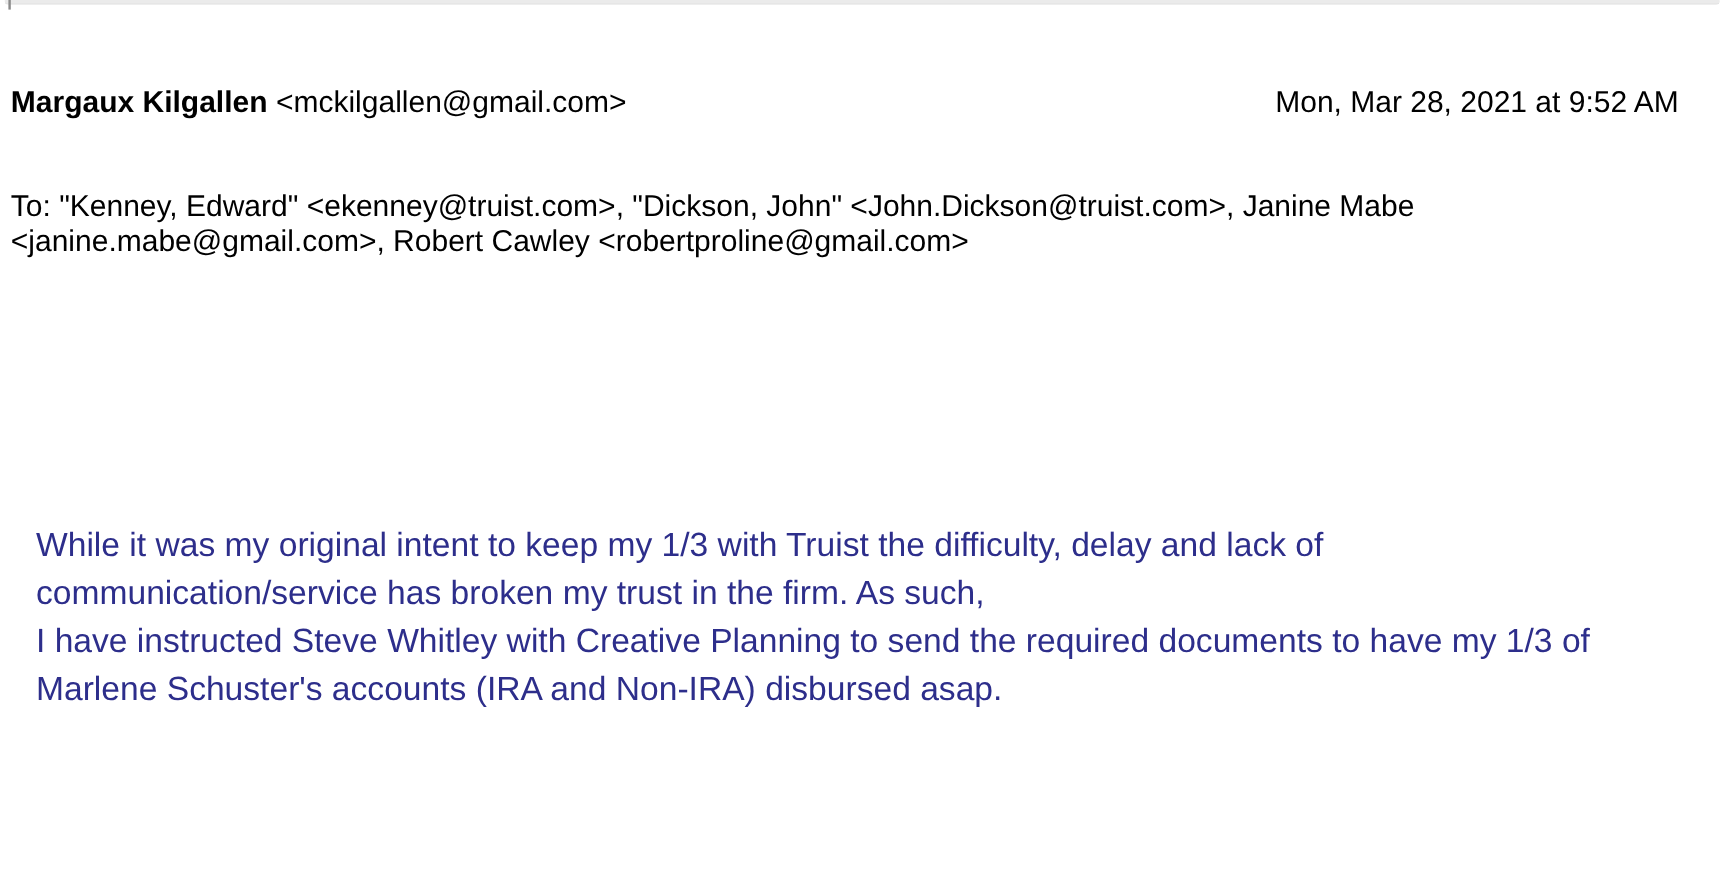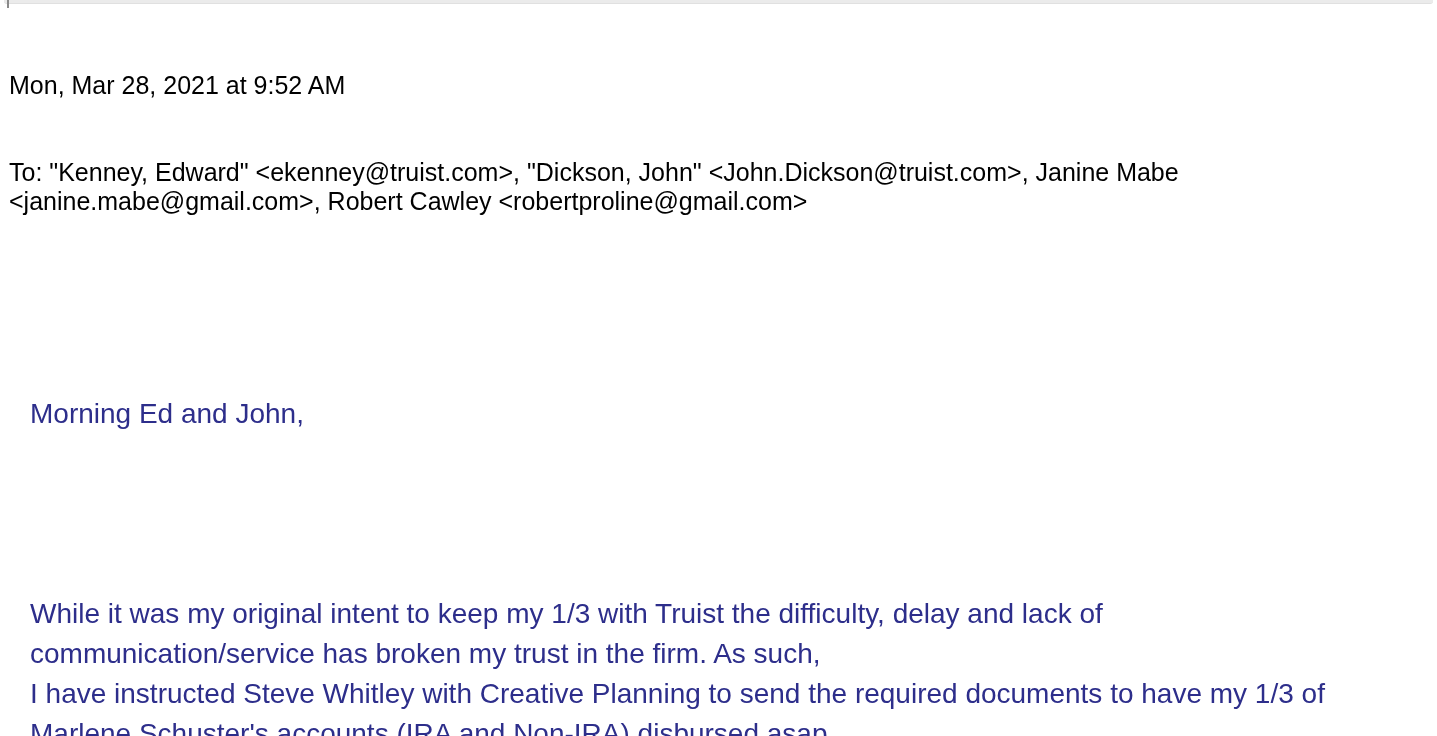--- a/index.html
+++ b/index.html
@@ -65,26 +65,26 @@
 </head>
 <body>
 
 <div class="page">
 
   <div class="toolbar-edge"></div>
   <div class="left-tick"></div>
 
   <div class="email-header">
     <div class="header-row1">
+      <span><span class="sender-name">Margaux Kilgallen</span><span class="sender-email">&lt;mckilgallen@gmail.com&gt;</span></span>
       <span class="message-date">Mon, Mar 28, 2021 at 9:52 AM</span>
     </div>
     <div class="recipients">To: "Kenney, Edward" &lt;ekenney@truist.com&gt;, "Dickson, John" &lt;John.Dickson@truist.com&gt;, Janine Mabe<br>&lt;janine.mabe@gmail.com&gt;, Robert Cawley &lt;robertproline@gmail.com&gt;</div>
   </div>
 
   <div class="email-body">
-    <div class="para">Morning Ed and John,</div>
 
     <div class="para">While it was my original intent to keep my 1/3 with Truist the difficulty, delay and lack of<br>communication/service has broken my trust in the firm. As such,<br>I have instructed Steve Whitley with Creative Planning to send the required documents to have my 1/3 of<br>Marlene Schuster's accounts (IRA and Non-IRA) disbursed asap.</div>
 
     
   </div>
 
 </div>
 
 </body></html>

